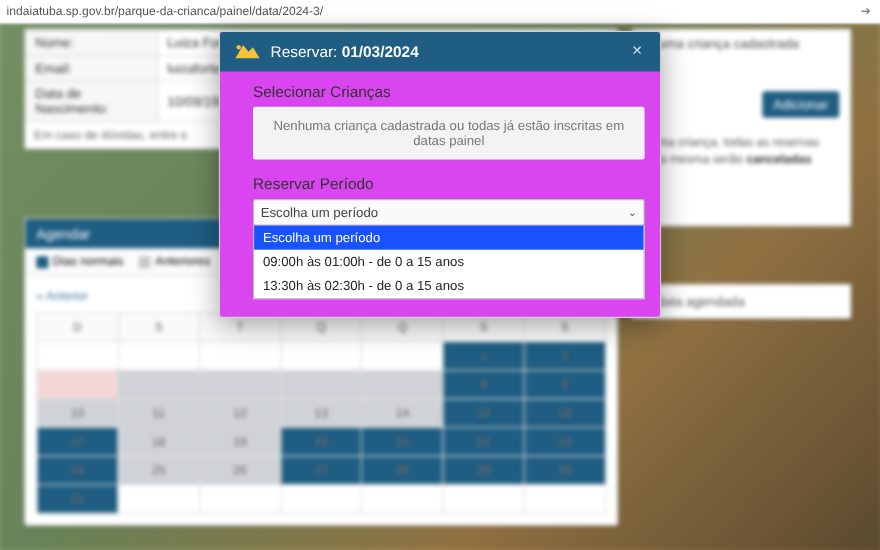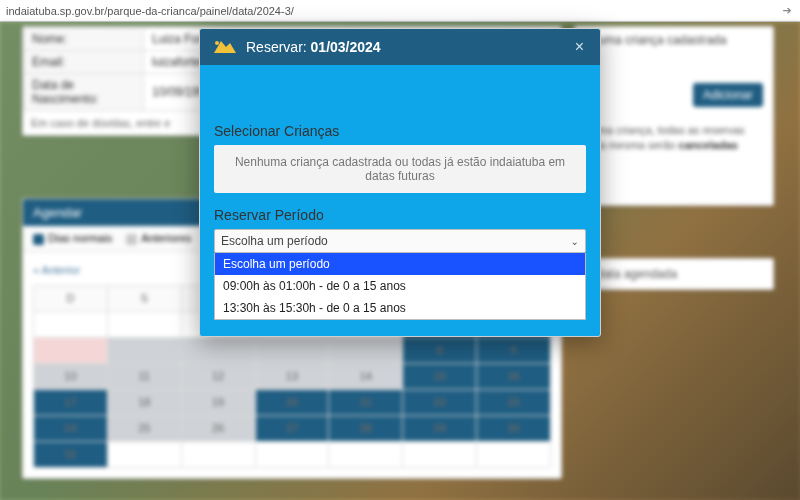--- a/index.html
+++ b/index.html
@@ -51,28 +51,28 @@
   table.cal th { background:#fafafa; font-weight:normal; }
   td.dark { background:#1f5d82; color:#fff; font-weight:bold; }
   td.faded { background:#cfd2d6; color:#fff; }
   td.pink { background:#f4d6d6; }
   td.empty { background:#fff; }
 
   .no-date-panel { top:236px; left:574px; width:200px; padding:8px 12px; font-size:12px; color:#555; background:#fff; }
 
   
   .modal-wrap { position:absolute; top:22px; left:0; right:0; bottom:0; }
-  .modal { position:absolute; top:6px; left:50%; transform:translateX(-50%); width:402px; background:#0ea5e9; border:1px solid #cfcfcf; border-radius:3px; box-shadow:0 6px 26px rgba(0,0,0,0.35); }
+  .modal { position:absolute; top:6px; left:50%; transform:translateX(-50%); width:402px; background:#d946ef; border:1px solid #cfcfcf; border-radius:3px; box-shadow:0 6px 26px rgba(0,0,0,0.35); }
   .modal-header { background:#1f5d82; color:#fff; padding:8px 12px; display:flex; align-items:center; border-radius:3px 3px 0 0; }
   .logo { width:26px; height:20px; margin-right:8px; position:relative; }
   .logo svg { width:26px; height:20px; }
   .mh-title { font-size:14px; }
   .mh-title b { font-weight:bold; }
   .mh-close { margin-left:auto; color:#cfe1ec; font-size:16px; cursor:pointer; padding:0 4px; }
-  .modal-body { padding:10px 14px 16px 14px;margin-top:48px; }
+  .modal-body { padding:10px 14px 16px 30px; }
   .sect-title { font-size:14px; color:#333; margin-bottom:6px; }
   .info-box { background:#f3f3f3; color:#777; font-size:12px; text-align:center; padding:10px 8px; border-radius:2px; }
   .sect2 { margin-top:14px; }
   .select { width:100%; border:1px solid #bdbdbd; border-radius:2px; padding:4px 6px; font-size:12px; color:#444; background:#fafafa; display:flex; align-items:center; justify-content:space-between; }
   .chev { font-size:10px; color:#555; }
   .options { border:1px solid #bdbdbd; border-top:none; background:#fff; }
   .opt { padding:4px 8px; font-size:12px; color:#222; }
   .opt.selected { background:#1953ff; color:#fff; }
 
 </style>
@@ -215,29 +215,29 @@
             <circle cx="5" cy="6" r="2" fill="#f2c23a"></circle>
           </svg>
       </span>
       <span class="mh-title">
         <span>Reservar: </span><b>01/03/2024</b>
       </span>
       <span class="mh-close">×</span>
     </div>
     <div class="modal-body">
       <div class="sect-title">Selecionar Crianças</div>
-      <div class="info-box">Nenhuma criança cadastrada ou todas já estão indaiatuba em datas futuras</div>
+      <div class="info-box">Nenhuma criança cadastrada ou todas já estão inscritas em datas painel</div>
 
       <div class="sect2">
         <div class="sect-title">Reservar Período</div>
         <div class="select">
           <span>Escolha um período</span>
           <span class="chev">⌄</span>
         </div>
         <div class="options" id="periodo-options">
             <div class="opt selected">Escolha um período</div>
             <div class="opt">09:00h às 01:00h - de 0 a 15 anos</div>
-            <div class="opt">13:30h às 15:30h - de 0 a 15 anos</div>
+            <div class="opt">13:30h às 02:30h - de 0 a 15 anos</div>
           </div>
       </div>
     </div>
   </div>
 </div>
 
 </body></html>

